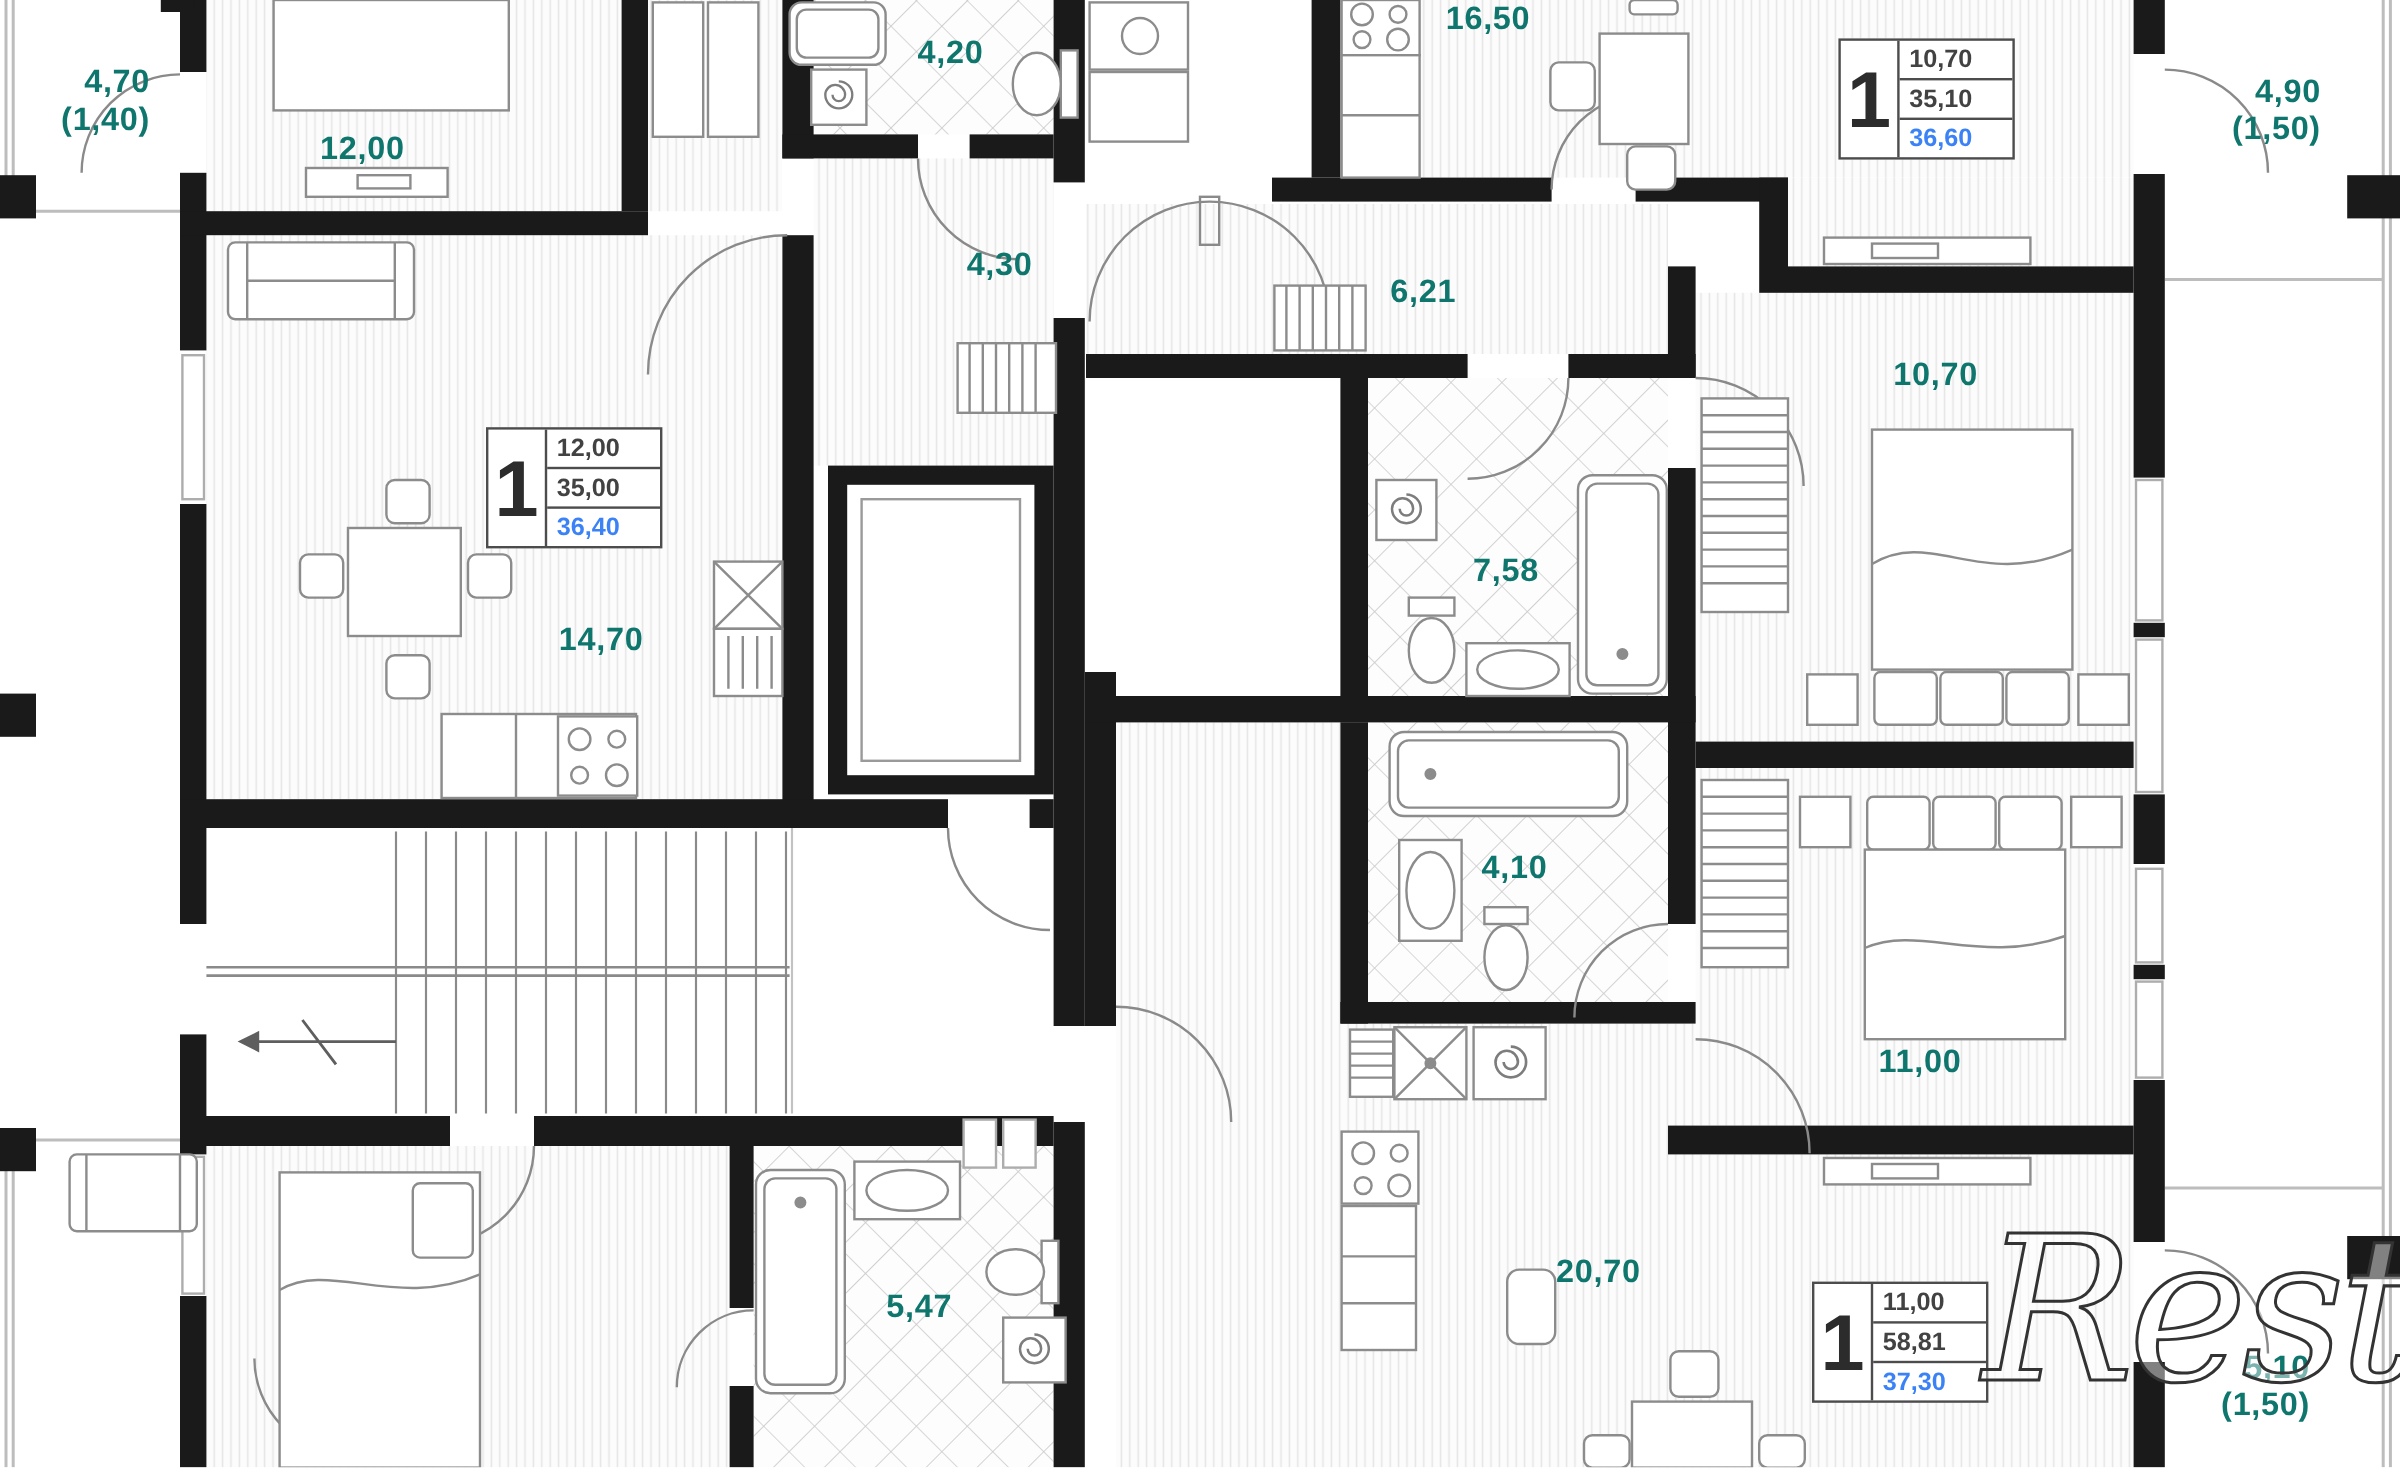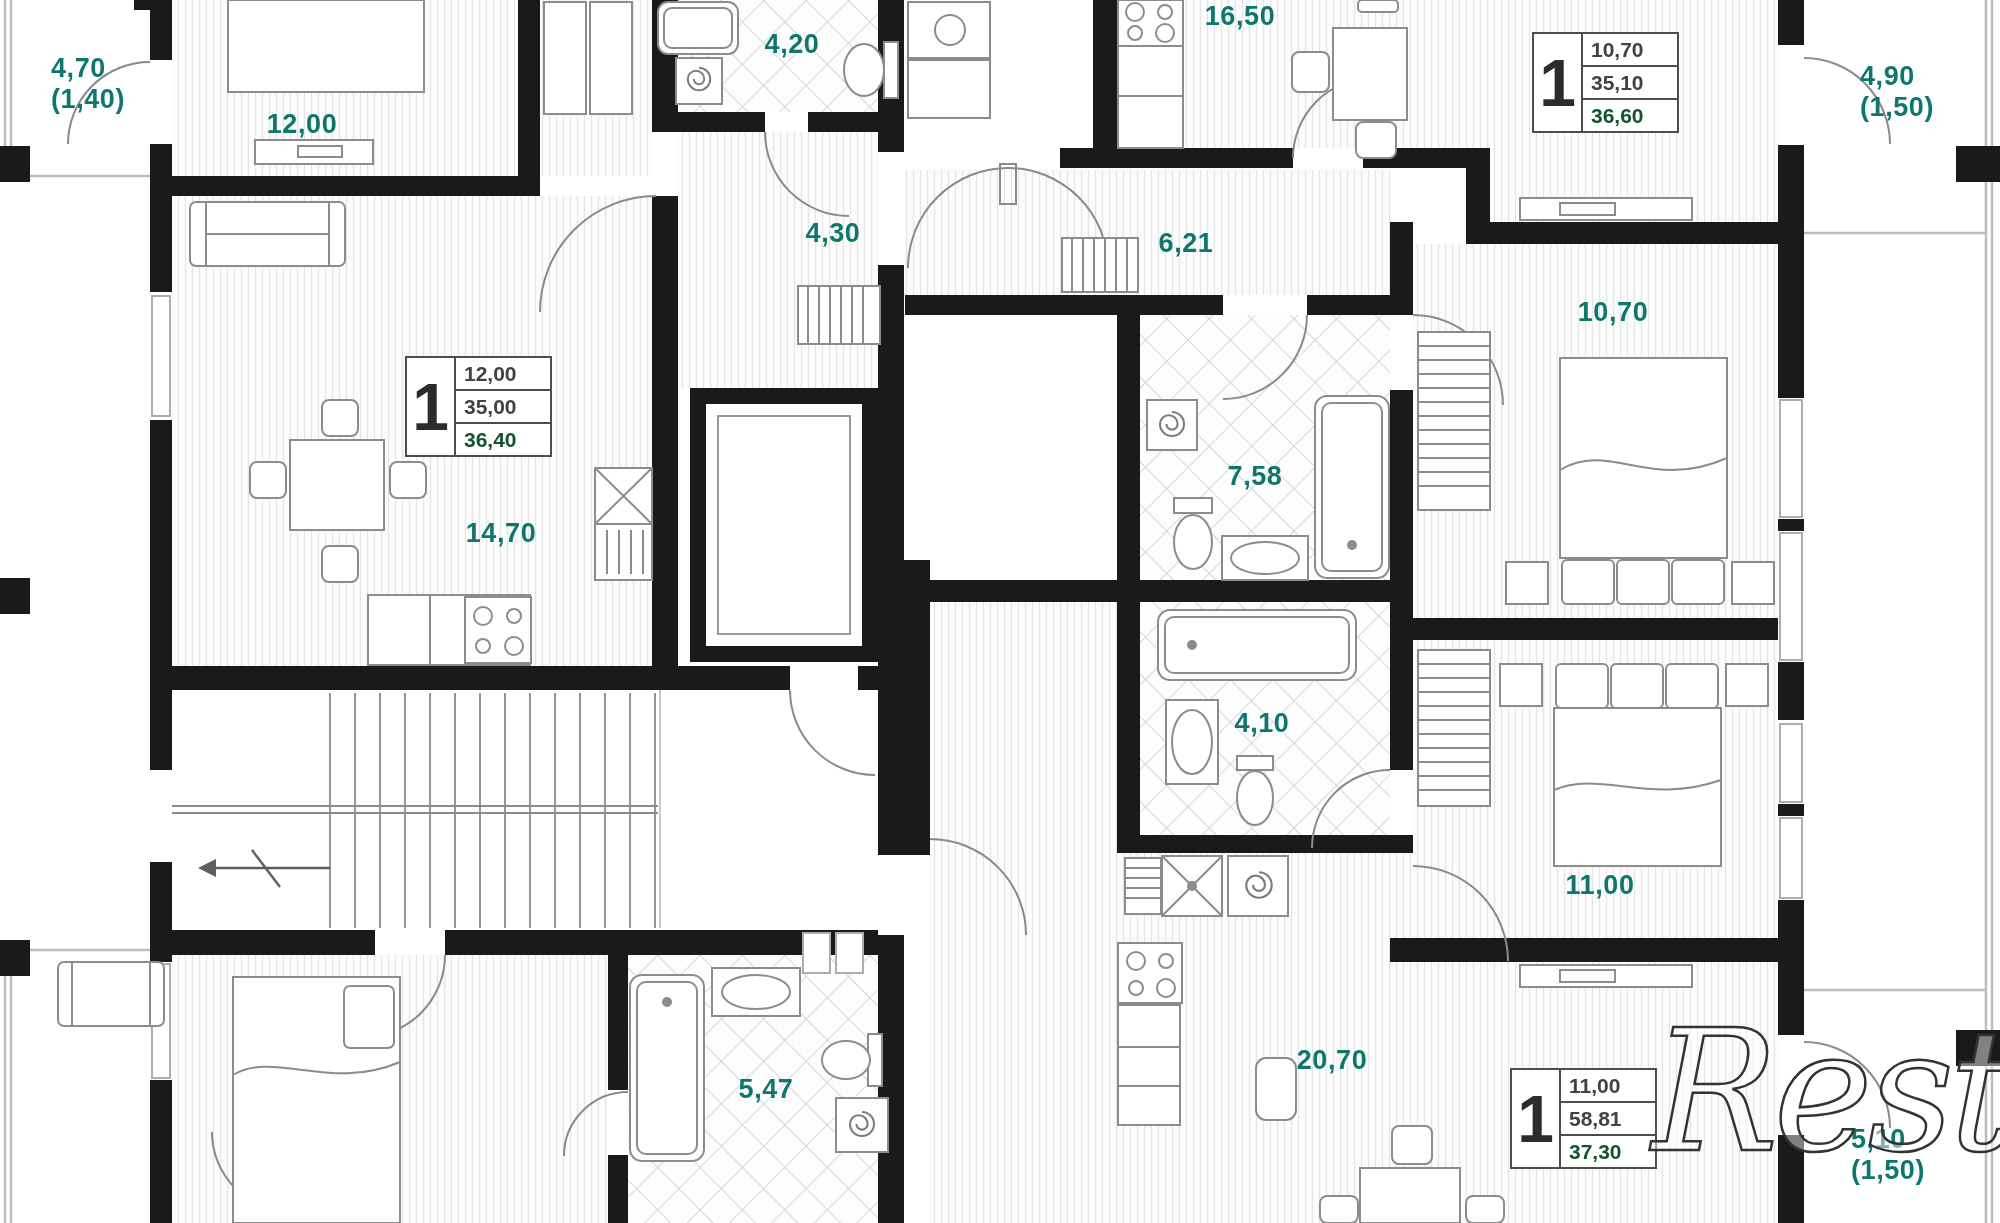--- a/index.html
+++ b/index.html
@@ -1,29 +1,29 @@
 <!DOCTYPE html>
 <html><head>
 <meta charset="utf-8">
 <style>
   html,body{margin:0;padding:0;background:#fff;}
   .plan{position:relative;width:2000px;height:1223px;overflow:hidden;background:#ffffff;
         font-family:"Liberation Sans",sans-serif;}
   .plan svg.base{position:absolute;left:0;top:0;}
   .rlabel{position:absolute;transform:translate(-50%,-50%);font-size:27px;font-weight:600;
           color:#0f766e;letter-spacing:.6px;white-space:nowrap;}
-  .rlabel.two{line-height:1.15;text-align:left;}
+  .rlabel.two{line-height:1.15;text-align:right;}
   .apt-card{position:absolute;display:flex;width:147px;height:101px;background:#fff;
             border:2px solid #4c4c4c;box-sizing:border-box;z-index:5;}
   .apt-num{width:47px;display:flex;align-items:center;justify-content:center;
            font-size:66px;font-weight:600;color:#2c2c2c;border-right:2px solid #4c4c4c;}
   .apt-rows{flex:1;display:flex;flex-direction:column;}
   .apt-row{flex:1;display:flex;align-items:center;padding-left:8px;font-size:21px;
            font-weight:600;color:#424242;border-bottom:2px solid #4c4c4c;box-sizing:border-box;}
-  .apt-row.total{border-bottom:none;font-weight:800;color:#14532d;text-align:center;}
+  .apt-row.total{border-bottom:none;font-weight:800;color:#3b82f6;text-align:center;}
   .watermark{position:absolute;left:1652px;top:1008px;z-index:9;
              font-family:"DejaVu Serif",serif;font-style:italic;font-weight:400;
              font-size:168px;line-height:1;letter-spacing:-5px;
              color:rgba(255,255,255,0.45);-webkit-text-stroke:2.5px #333;}
 </style>
 </head>
 <body>
 
 <div class="plan">
 
@@ -384,21 +384,21 @@
     <g>
           <rect x="836" y="1098" width="52" height="54"></rect>
           <use href="#spiral" x="846" y="1108" width="32" height="32"></use>
         </g>
   </g>
 </svg>
 
   <div class="rlabel two" style="left:88px;top:84px"><span>4,70</span><br><span>(1,40)</span></div>
   <div class="rlabel" style="left:302px;top:124px">12,00</div>
   <div class="rlabel" style="left:792px;top:44px">4,20</div>
-  <div class="rlabel" style="left:833px;top:233px">4,30</div>
+  <div class="rlabel" style="left:833px;top:221px">4,30</div>
   <div class="rlabel" style="left:1240px;top:16px">16,50</div>
   <div class="rlabel" style="left:1186px;top:243px">6,21</div>
   <div class="rlabel two" style="left:1897px;top:92px"><span>4,90</span><br><span>(1,50)</span></div>
   <div class="rlabel" style="left:501px;top:533px">14,70</div>
   <div class="rlabel" style="left:1255px;top:476px">7,58</div>
   <div class="rlabel" style="left:1262px;top:723px">4,10</div>
   <div class="rlabel" style="left:1613px;top:312px">10,70</div>
   <div class="rlabel" style="left:1600px;top:885px">11,00</div>
   <div class="rlabel" style="left:766px;top:1089px">5,47</div>
   <div class="rlabel" style="left:1332px;top:1060px">20,70</div>

